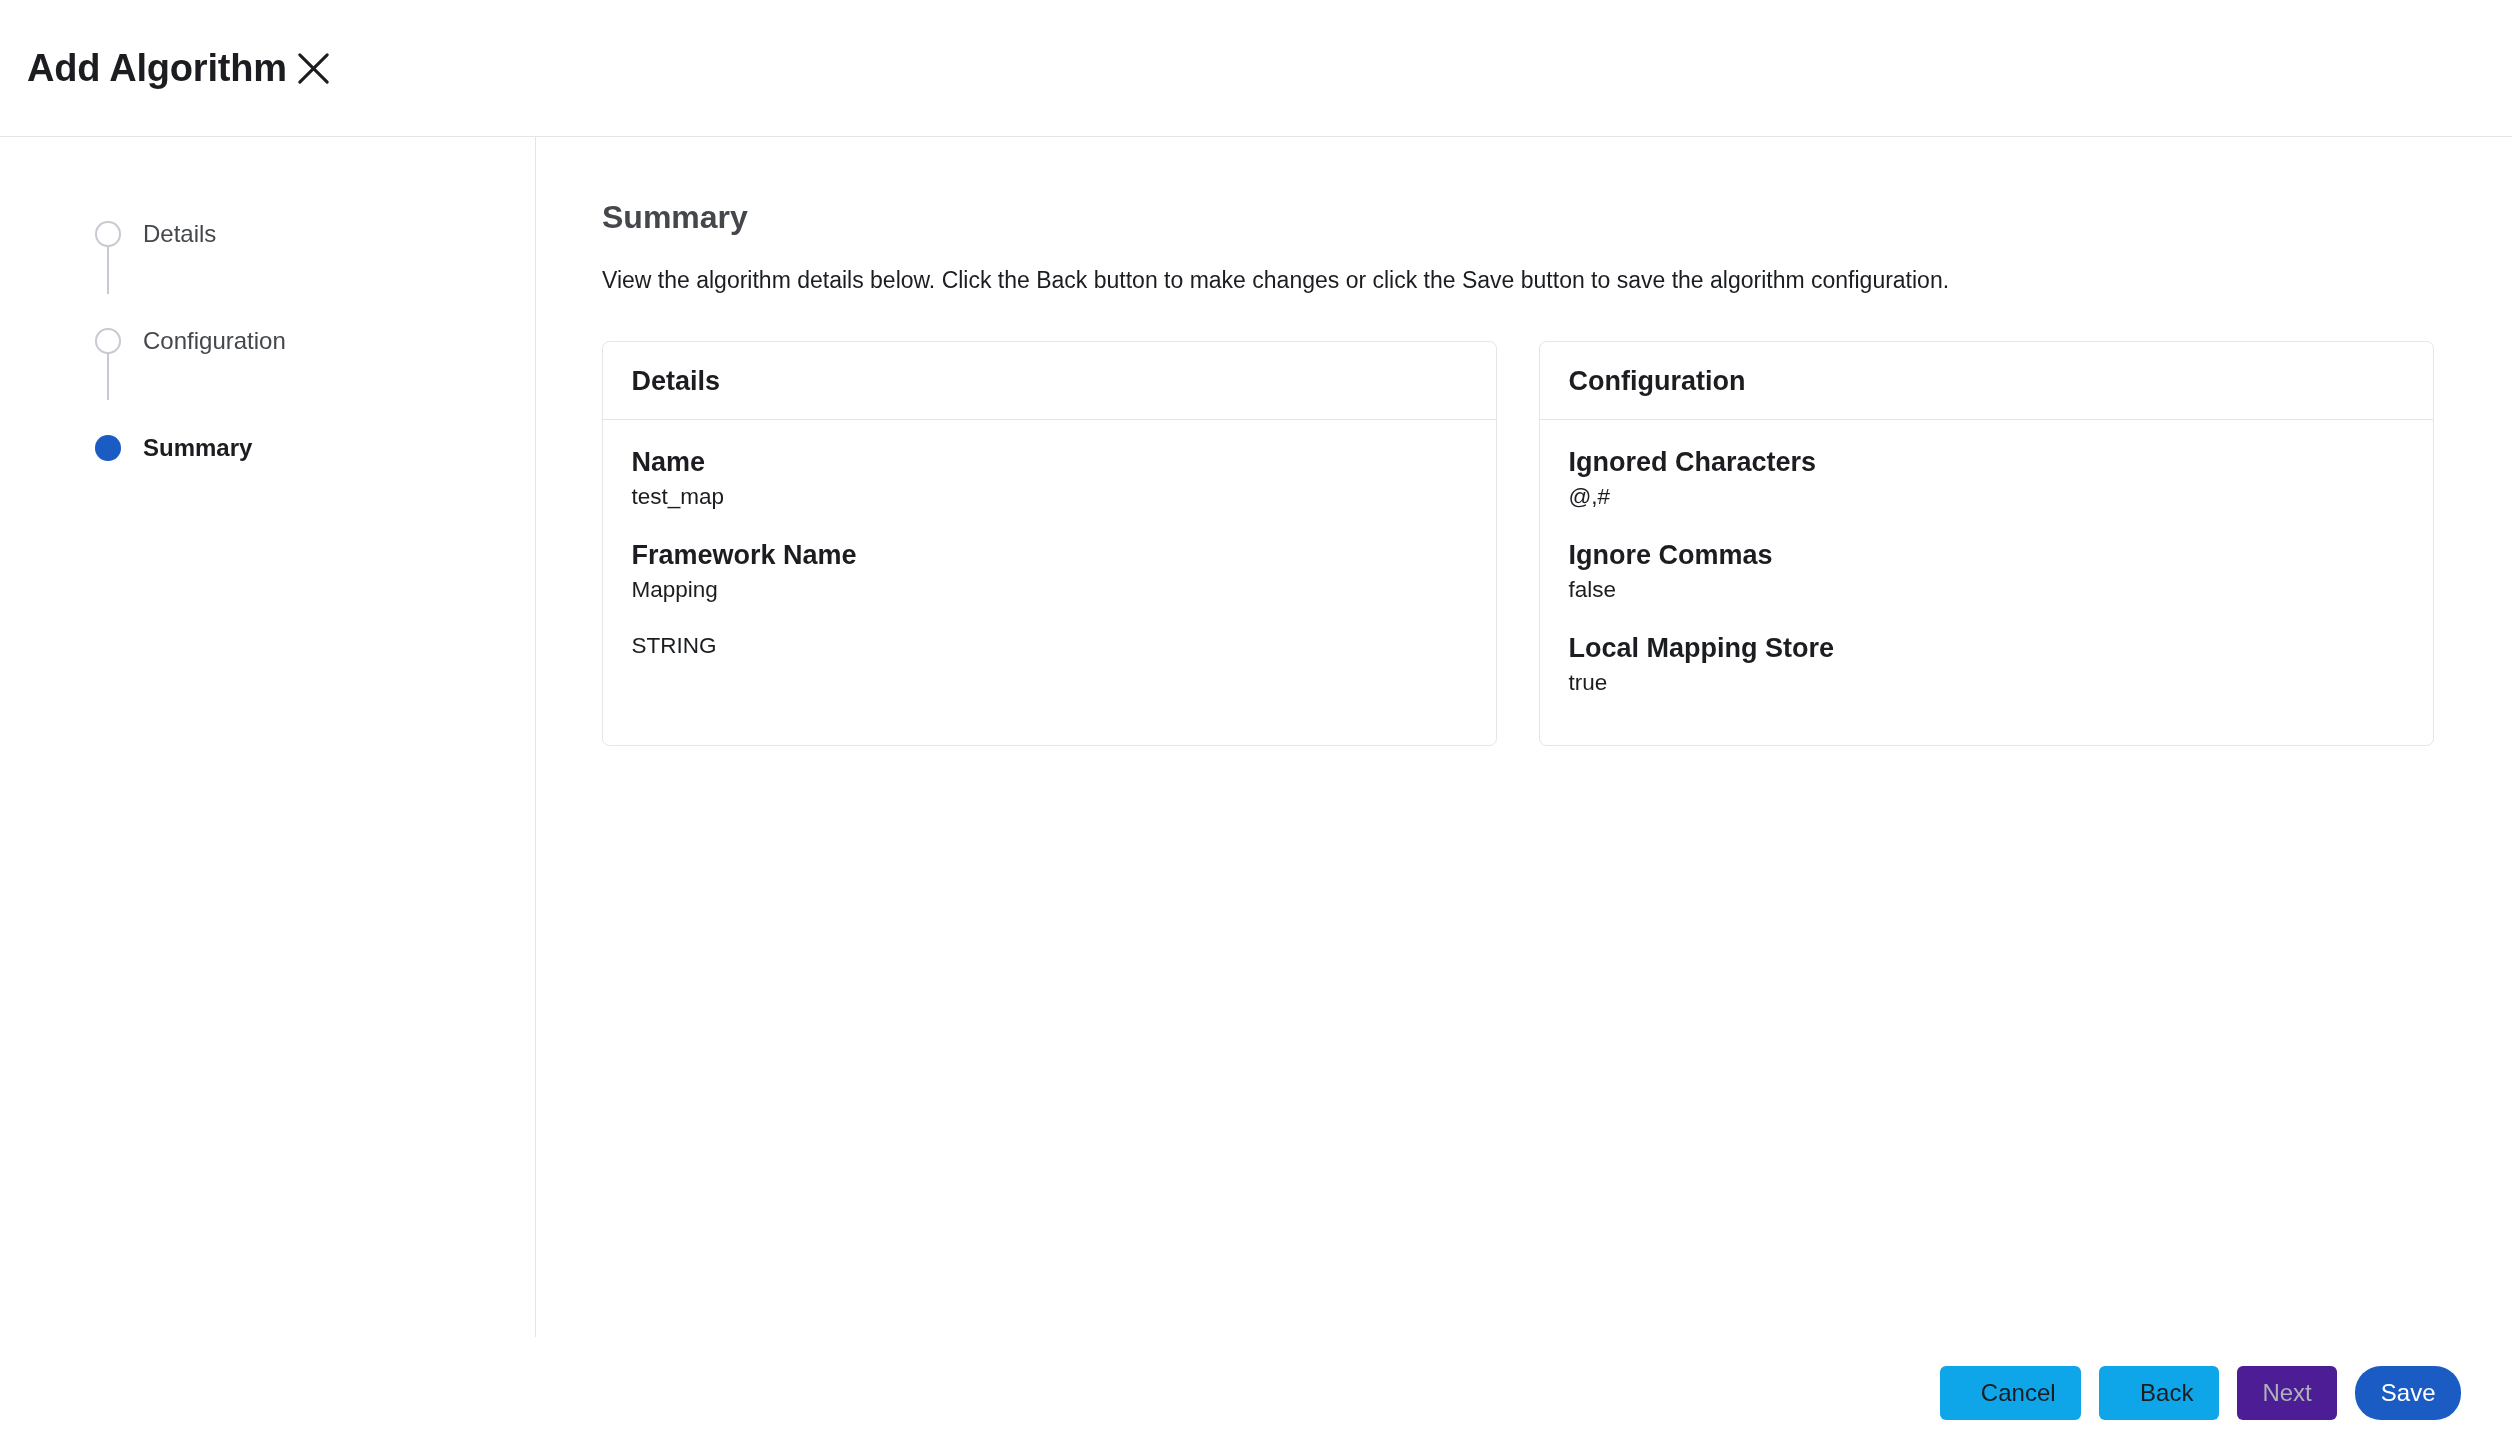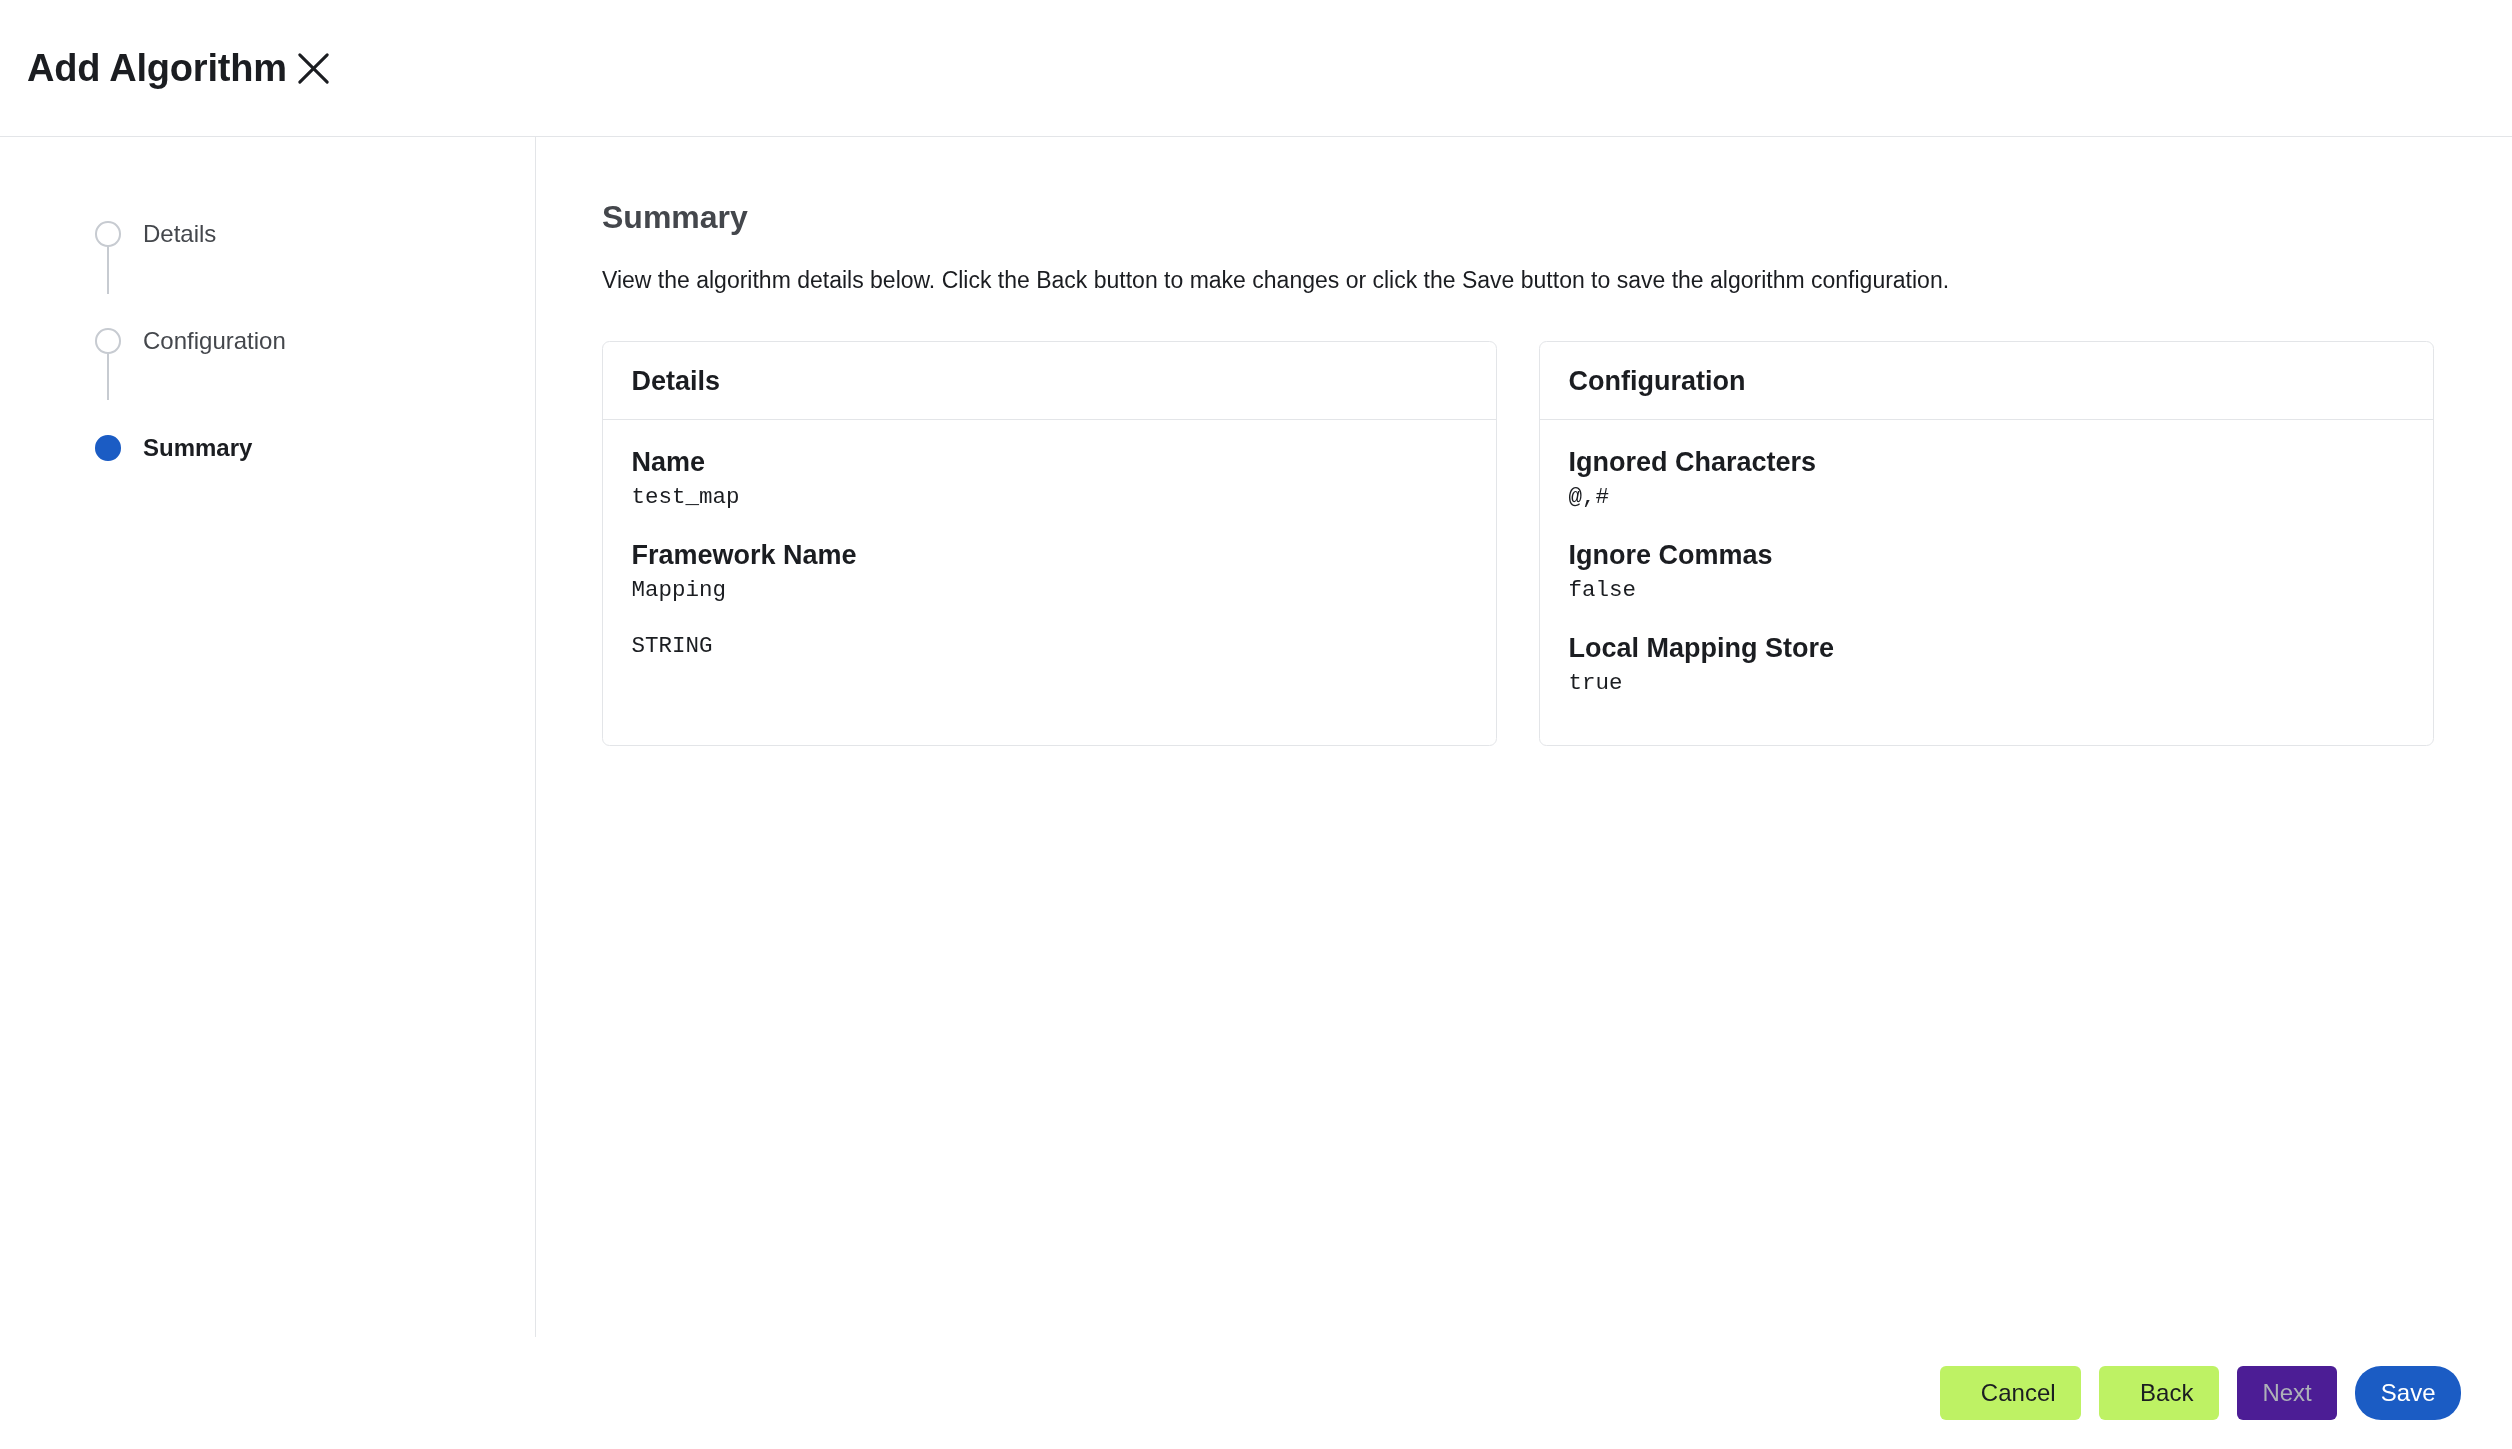--- a/index.html
+++ b/index.html
@@ -143,21 +143,20 @@
   .field:last-child { margin-bottom: 0; }
   .field-label {
     font-size: 27px;
     font-weight: bold;
     color: #1b1d21;
     margin-bottom: 6px;
   }
   .field-value {
     font-size: 22.5px;
     color: #1b1d21;
-    font-family: Liberation Mono, monospace;
   }
 
   
   .modal-footer {
     position: absolute;
     left: 0;
     right: 0;
     bottom: 0;
     height: 113px;
     display: flex;
@@ -170,21 +169,21 @@
     font-family: "Liberation Sans", sans-serif;
     font-size: 24px;
     border-radius: 6px;
     border: none;
     padding: 0 25.5px;
     height: 54px;
     cursor: pointer;
     line-height: 1;
   }
   .btn-secondary {
-    background: #bef264;
+    background: #0ea5e9;
     color: #1b1d21;
     padding-left: 41px;
   }
   .btn-disabled {
     background: #4c1d95;
     color: #adb1b8;
     cursor: default;
   }
   .btn-primary {
     background: #1b5cc4;

